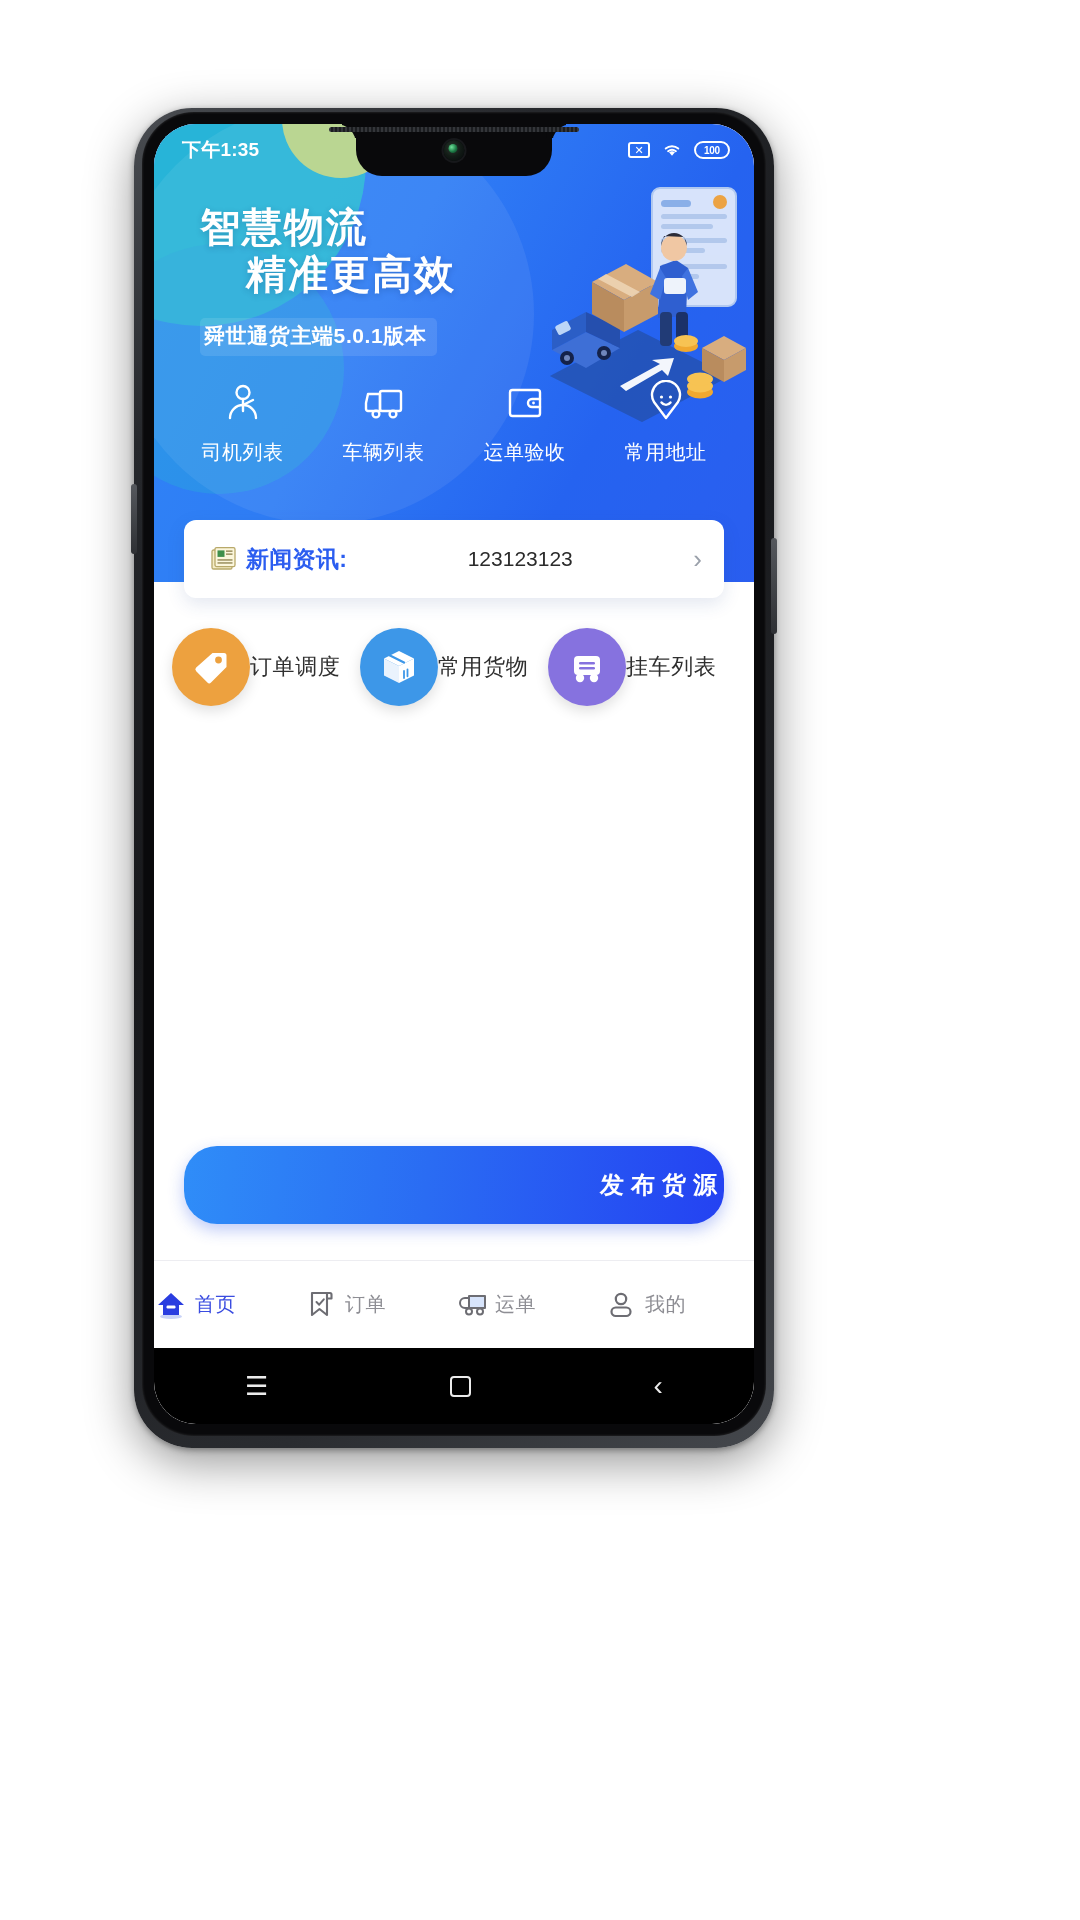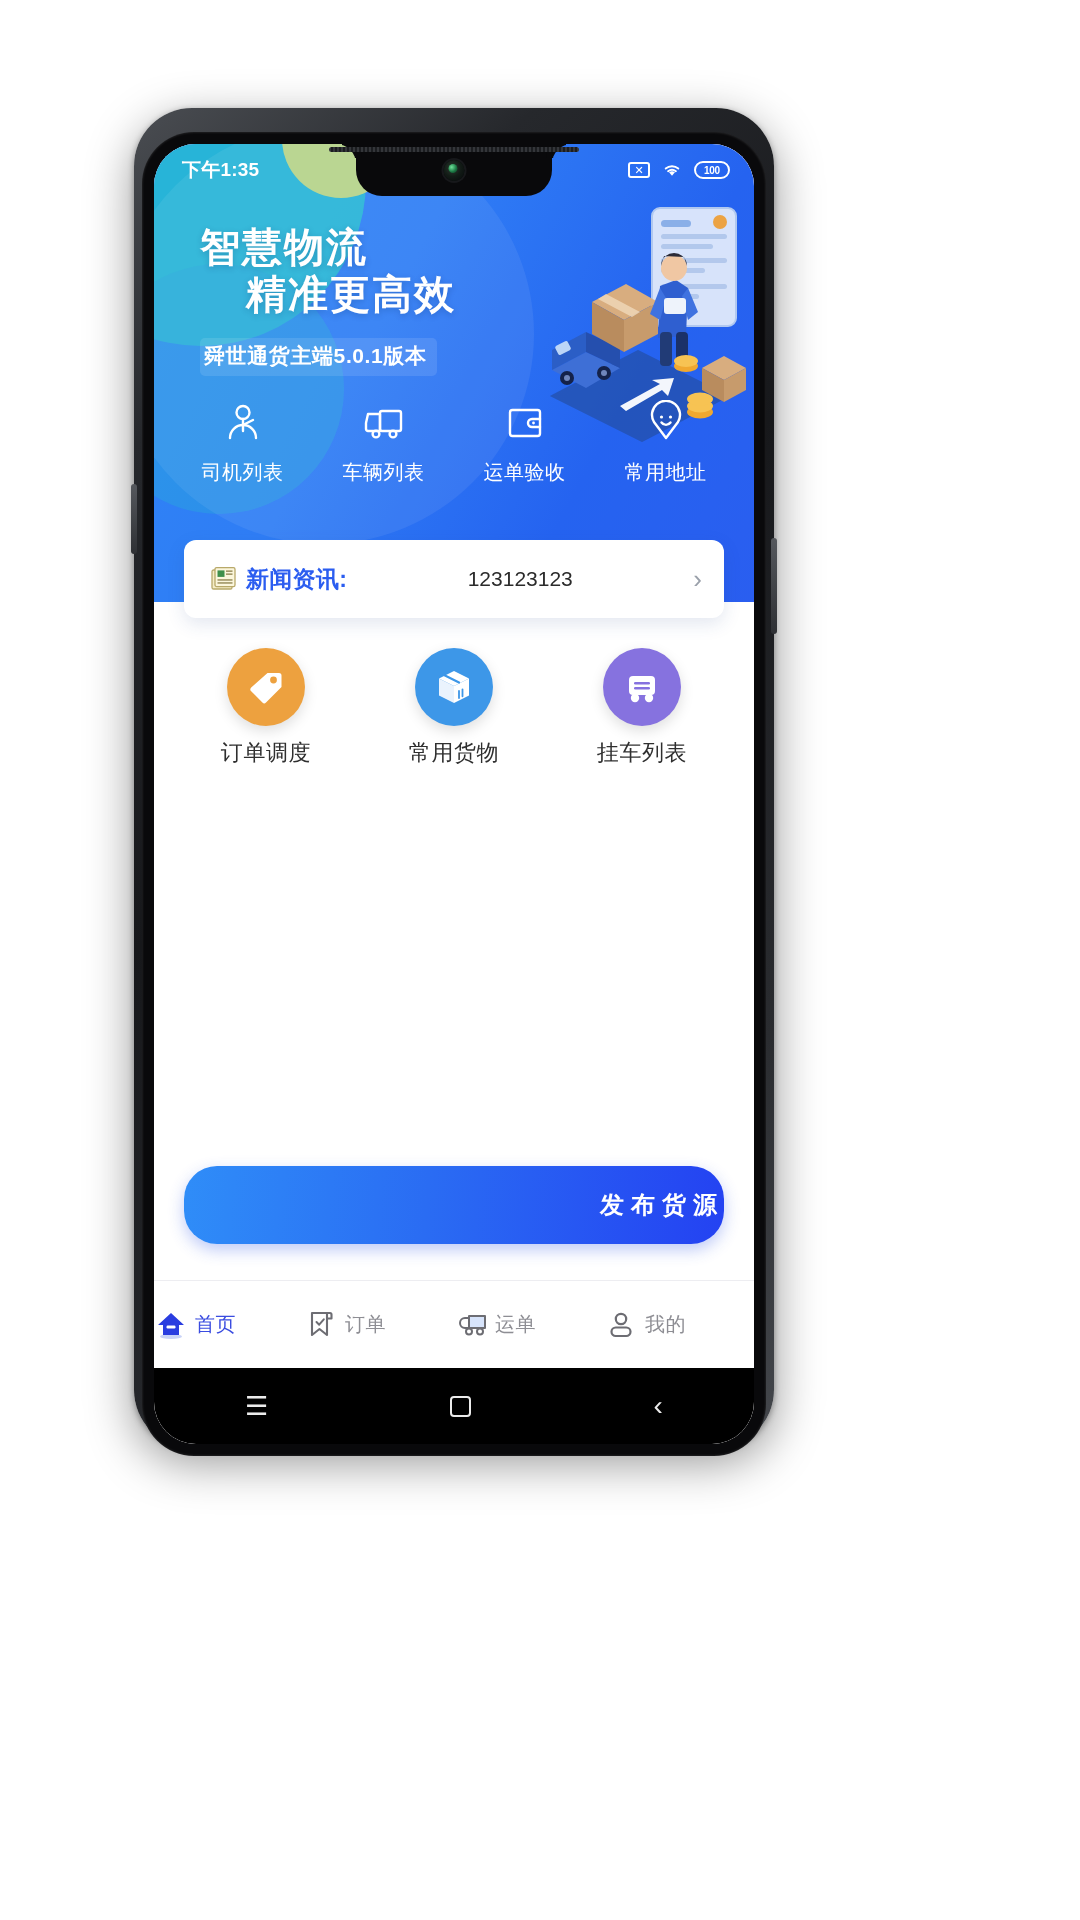--- a/index.html
+++ b/index.html
@@ -25,21 +25,21 @@
     left: 134px;
     top: 108px;
     width: 640px;
     height: 1340px;
     border-radius: 58px;
     background: linear-gradient(140deg,#4a4d52 0%, #26282c 18%, #17181b 45%, #2a2c30 78%, #45484d 100%);
     box-shadow: 0 14px 48px rgba(0,0,0,.42), 0 2px 6px rgba(0,0,0,.35);
   }
   .phone-bezel {
     position: absolute;
-    left: 8px; top: 24px;
+    left: 8px; top: 4px;
     width: 624px; height: 1324px;
     border-radius: 52px;
     background: #09090b;
     box-shadow: inset 0 0 3px rgba(255,255,255,.18);
   }
   .phone-screen {
     position: absolute;
     left: 12px; top: 12px;
     width: 600px; height: 1300px;
     border-radius: 42px;
@@ -335,23 +335,23 @@
     padding-top: 46px;
   }
 
   .grid-row {
     display: flex;
     padding: 0 18px;
   }
   .grid-item {
     flex: 1;
     display: flex;
-    flex-direction: column;
-    align-items: center;
-    gap: 12px;
+    flex-direction: row;
+    align-items: center;
+    gap: 0;
     cursor: pointer;
   }
   .grid-circle {
     width: 78px; height: 78px;
     border-radius: 50%;
     display: flex;
     align-items: center;
     justify-content: center;
     box-shadow: 0 5px 14px rgba(0,0,0,.13);
   }

